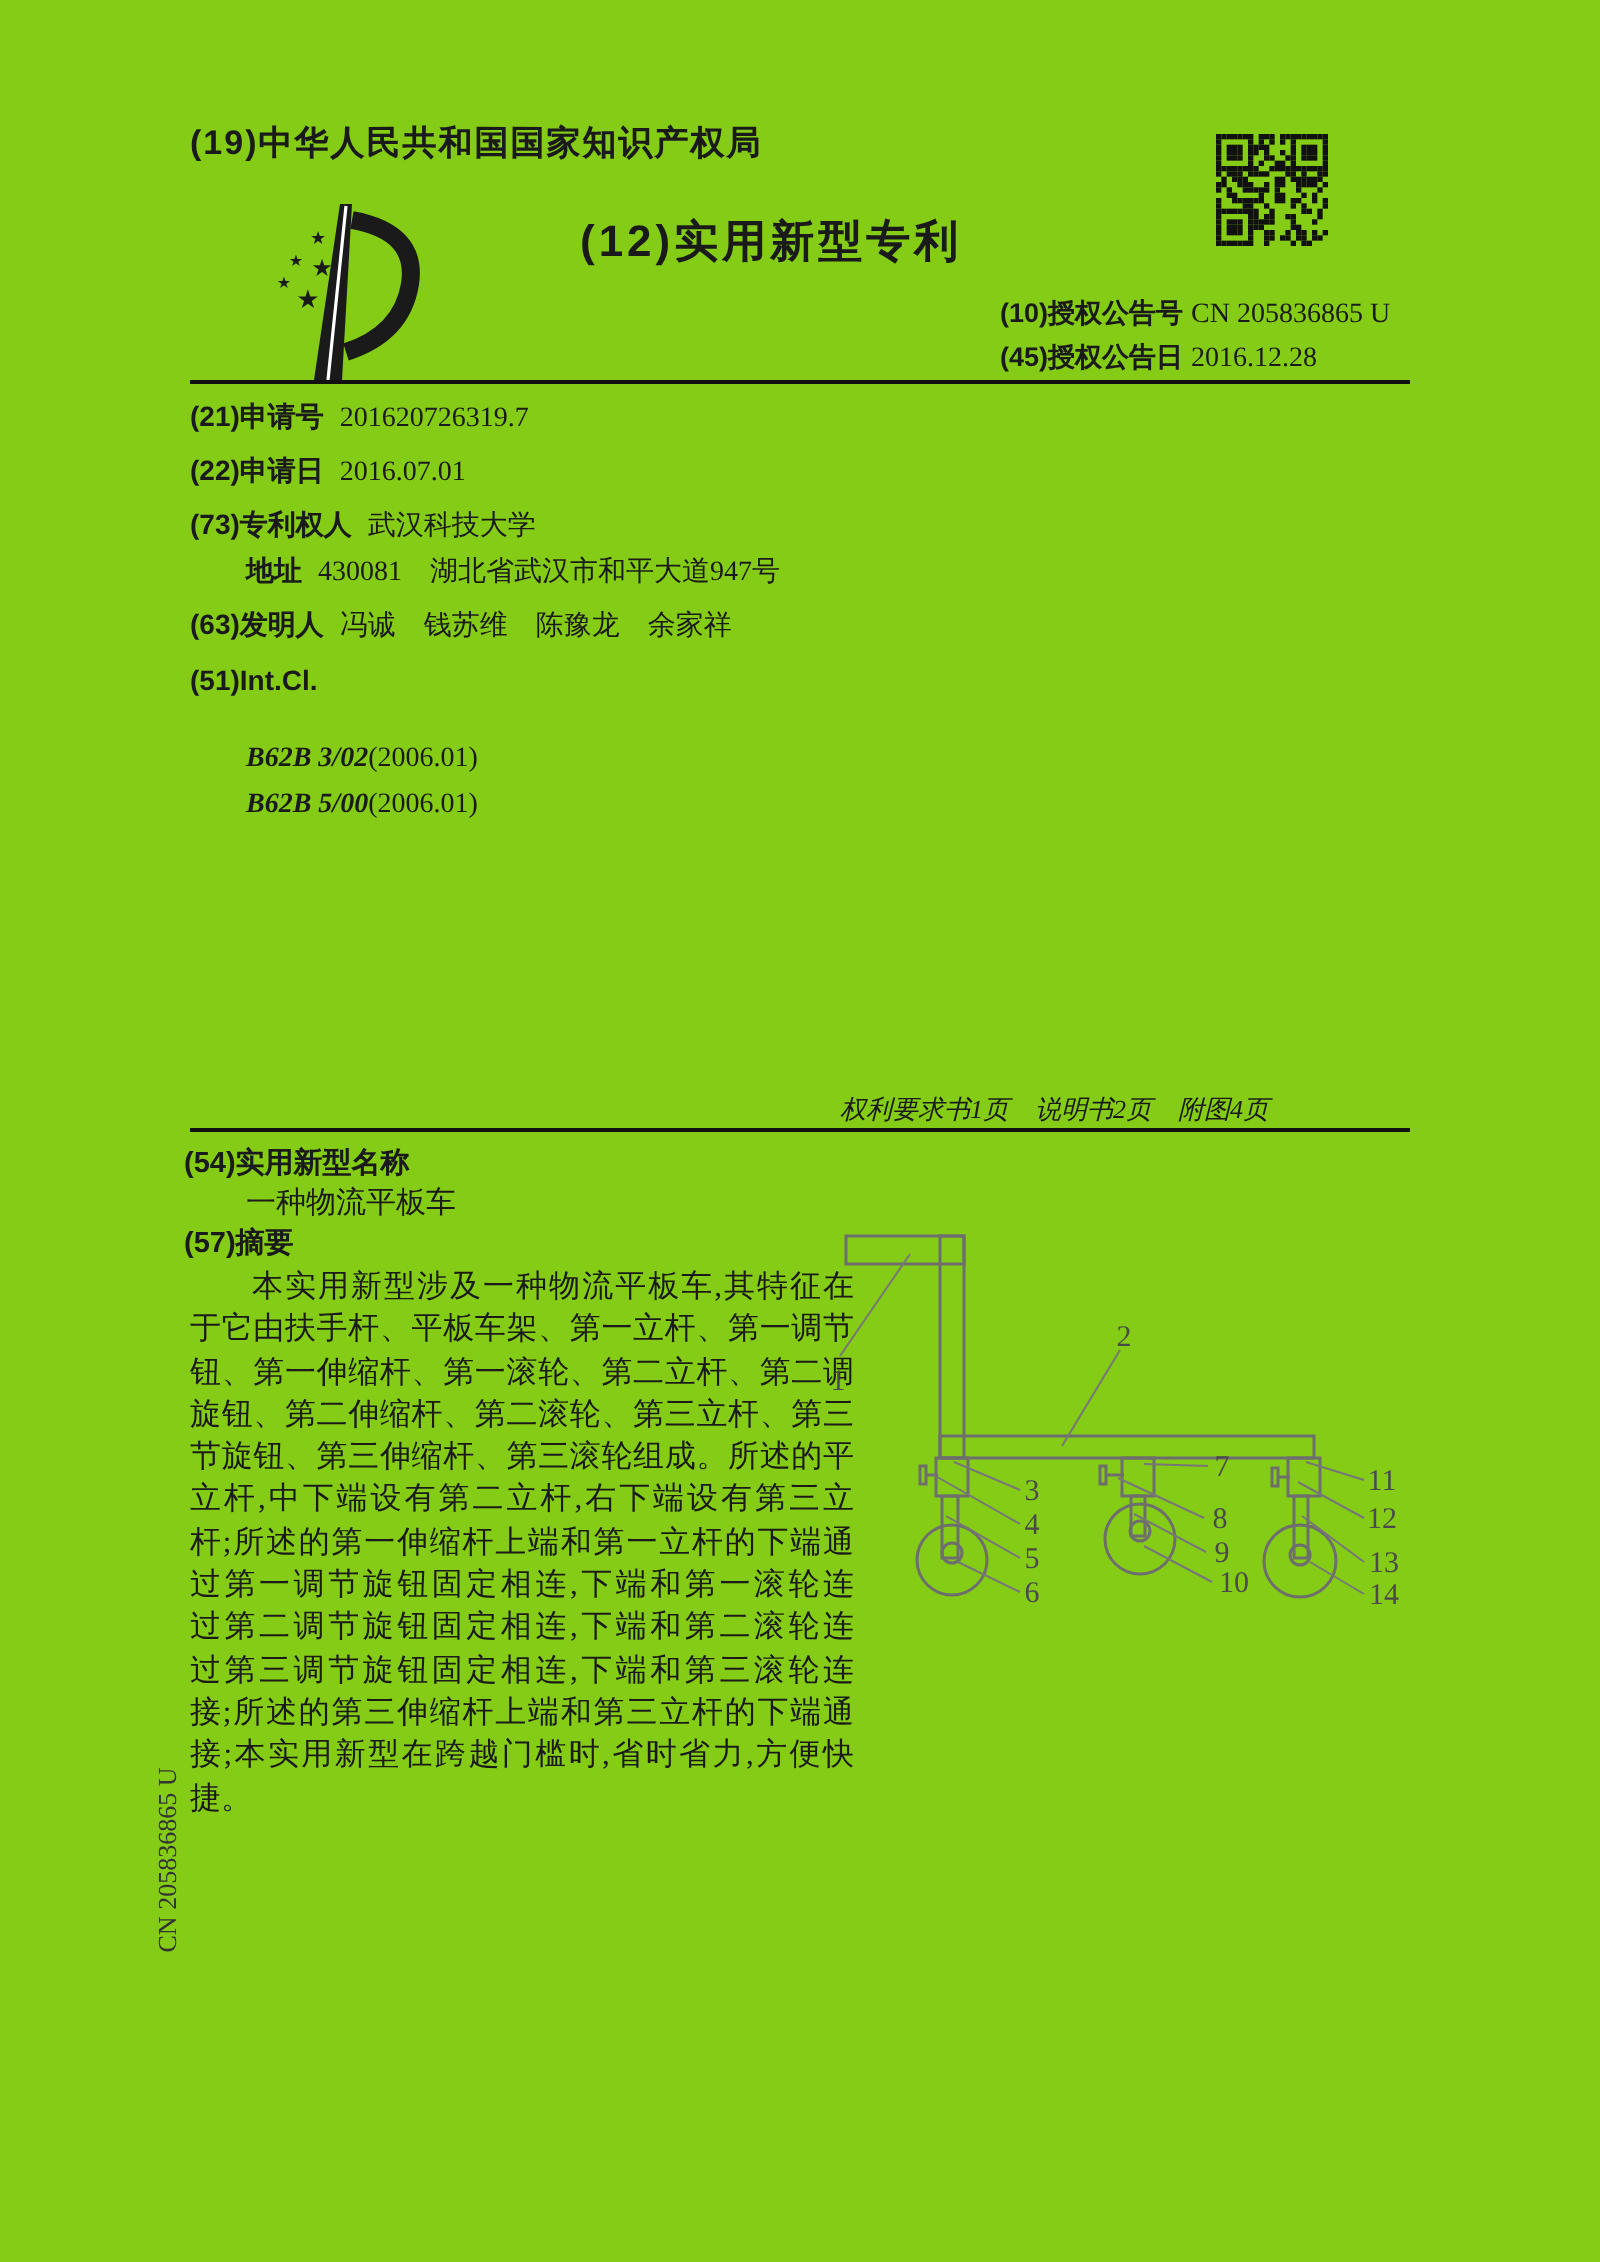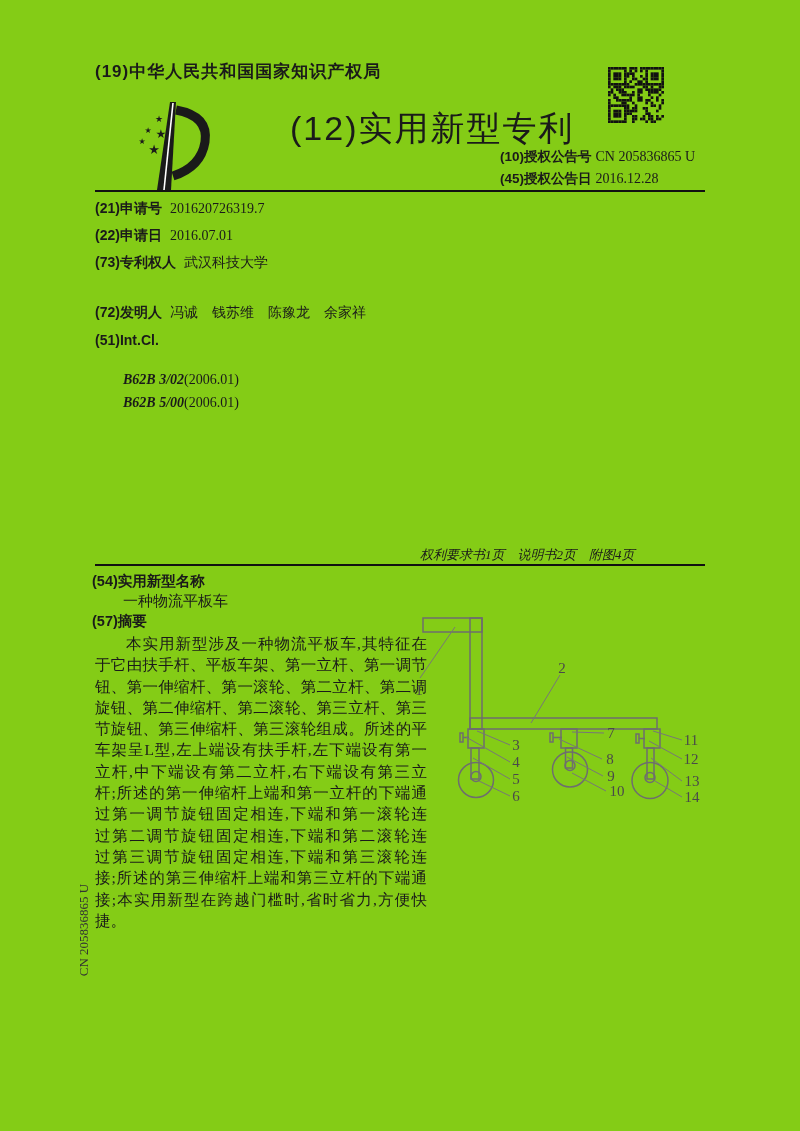--- a/index.html
+++ b/index.html
@@ -1,20 +1,20 @@
 <!DOCTYPE html>
 <html><head>
 <meta charset="utf-8">
 <style>
   html,body{margin:0;padding:0;background:#e8e8e8;}
   #page{position:relative;width:800px;height:1131px;background:#84cc16;margin:0 auto;overflow:hidden;
         font-family:"Liberation Sans","DejaVu Sans",sans-serif;color:#1a1a1a;padding-left:28px;}
   .abs{position:absolute;}
   .office{left:95px;top:60px;font-size:17px;font-weight:bold;letter-spacing:1px;}
-  .doctitle{left:290px;top:106px;font-size:34px;font-weight:normal;letter-spacing:2px;}
+  .doctitle{left:290px;top:106px;font-size:22px;font-weight:bold;letter-spacing:2px;}
   .pubrow{left:500px;font-size:13.5px;white-space:nowrap;}
   .pubrow .lbl{font-weight:bold;}
   .pubrow .val{font-family:"Liberation Serif","DejaVu Serif",serif;font-size:14px;margin-left:4px;}
   .divider{left:95px;width:610px;height:2px;background:#111;}
   .brow{left:95px;font-size:14px;white-space:nowrap;}
   .brow .lbl{font-weight:bold;}
   .brow .val{font-family:"Liberation Serif","DejaVu Serif",serif;margin-left:8px;}
   .indent{left:123px;}
   .intcl-line{left:123px;font-size:14px;font-family:"Liberation Serif","DejaVu Serif",serif;white-space:nowrap;margin-top:18px;}
   .intcl-line .code{font-weight:bold;font-style:italic;}
@@ -305,22 +305,25 @@
 
   <div class="abs brow" style="top:200px;">
     <span class="lbl">(21)申请号</span><span class="val">201620726319.7</span>
   </div>
   <div class="abs brow" style="top:227px;">
     <span class="lbl">(22)申请日</span><span class="val">2016.07.01</span>
   </div>
   <div class="abs brow" style="top:254px;">
     <span class="lbl">(73)专利权人</span><span class="val">武汉科技大学</span>
   </div>
+  <div class="abs brow indent" style="top:277px;">
+    <span class="lbl">地址</span><span class="val">430081　湖北省武汉市和平大道947号</span>
+  </div>
   <div class="abs brow" style="top:304px;">
-    <span class="lbl">(72)发明人</span><span class="val">冯诚　钱苏维　陈豫龙　余家祥</span>
+    <span class="lbl">(63)发明人</span><span class="val">冯诚　钱苏维　陈豫龙　余家祥</span>
   </div>
   <div class="abs brow" style="top:332px;">
     <span class="lbl">(51)Int.Cl.</span>
   </div>
   <div class="abs intcl-line" style="top:354px;">
     <span class="code">B62B 3/02</span><span>(2006.01)</span>
   </div>
   <div class="abs intcl-line" style="top:377px;">
     <span class="code">B62B 5/00</span><span>(2006.01)</span>
   </div>
@@ -331,21 +334,20 @@
   <div class="abs sec-lbl" style="top:572px;">(54)实用新型名称</div>
   <div class="abs invention-name">一种物流平板车</div>
   <div class="abs sec-lbl" style="top:612px;">(57)摘要</div>
 
   <div id="abstract" class="abs">
       <div class="abs-line">本实用新型涉及一种物流平板车,其特征在</div>
       <div class="abs-line">于它由扶手杆、平板车架、第一立杆、第一调节旋</div>
       <div class="abs-line">钮、第一伸缩杆、第一滚轮、第二立杆、第二调节</div>
       <div class="abs-line">旋钮、第二伸缩杆、第二滚轮、第三立杆、第三调</div>
       <div class="abs-line">节旋钮、第三伸缩杆、第三滚轮组成。所述的平板</div>
-      <div class="abs-line">车架呈L型,左上端设有扶手杆,左下端设有第一</div>
       <div class="abs-line">立杆,中下端设有第二立杆,右下端设有第三立</div>
       <div class="abs-line">杆;所述的第一伸缩杆上端和第一立杆的下端通</div>
       <div class="abs-line">过第一调节旋钮固定相连,下端和第一滚轮连</div>
       <div class="abs-line">过第二调节旋钮固定相连,下端和第二滚轮连</div>
       <div class="abs-line">过第三调节旋钮固定相连,下端和第三滚轮连</div>
       <div class="abs-line">接;所述的第三伸缩杆上端和第三立杆的下端通</div>
       <div class="abs-line">接;本实用新型在跨越门槛时,省时省力,方便快</div>
       <div class="abs-line">捷。</div>
     </div>
 

